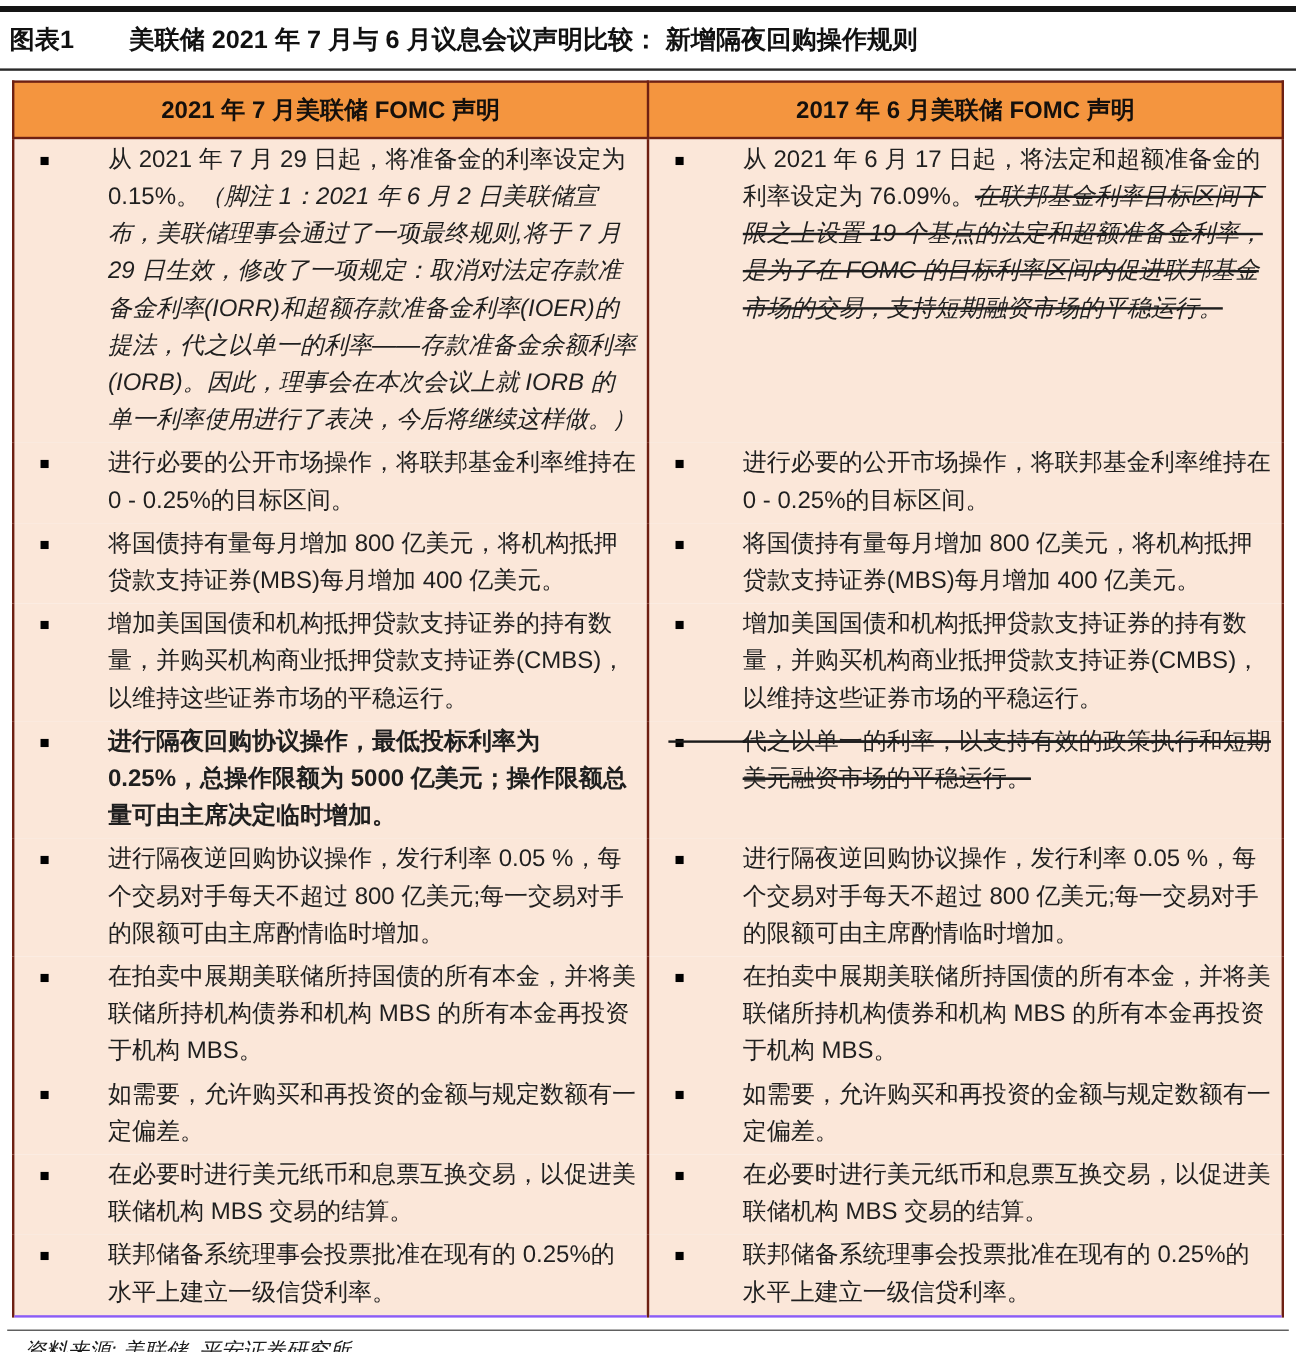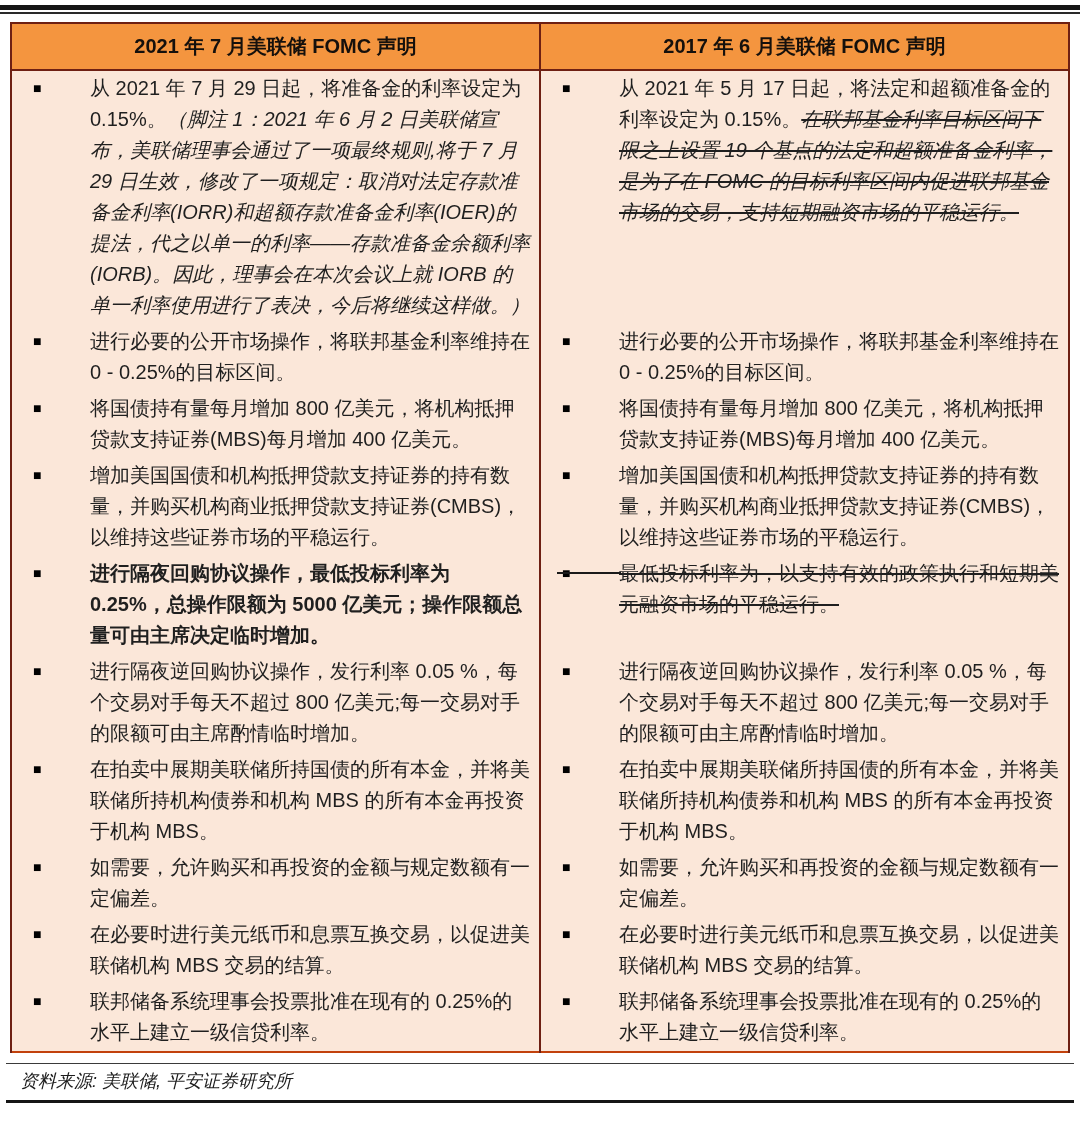--- a/index.html
+++ b/index.html
@@ -11,21 +11,21 @@
   .page{padding:0;}
   .top-rule{height:5px;background:#151515;margin:5px 0 0 0;}
   .title-row{display:flex;align-items:baseline;padding:9px 10px 8px 8px;}
   .title-label{font-weight:bold;font-size:21px;color:#111;margin-right:46px;white-space:nowrap;}
   .title-text{font-weight:bold;font-size:21px;color:#111;}
   .title-rule{height:0;border-top:2px solid #2a2a2a;margin:2px 0 0 0;}
 
   table.cmp{
     border-collapse:collapse;table-layout:fixed;
     width:1060px;margin:8px 10px 0 10px;
-    border:2px solid #c2410c;
+    border:2px solid #8b5cf6;
   }
   table.cmp th{
     width:50%;
     background:var(--header-bg,#F4953F);
     color:#15100c;
     font-size:20px;font-weight:bold;
     text-align:center;
     padding:9px 4px;
     border:2px solid #6e2013;
   }
@@ -58,41 +58,45 @@
     padding:5px 0 7px 14px;
   }
   .footer-text{font-style:italic;font-size:18px;color:#1c1c1c;}
 </style>
 </head>
 <body>
 
 <div class="page">
   <div class="top-rule"></div>
 
+  <div class="title-row">
+    <span class="title-label">图表1</span>
+    <span class="title-text">美联储 2021 年 7 月与 6 月议息会议声明比较： 新增隔夜回购操作规则</span>
+  </div>
   <div class="title-rule"></div>
 
   <table class="cmp">
     <thead>
       <tr>
         <th>2021 年 7 月美联储 FOMC 声明</th>
         <th>2017 年 6 月美联储 FOMC 声明</th>
       </tr>
     </thead>
     <tbody id="table-body">
         <tr>
           <td>
             <div class="bullet-item">
               <span class="bullet">■</span>
               <span class="bullet-text"><span class="seg-normal">从 2021 年 7 月 29 日起，将准备金的利率设定为 0.15%。</span><span class="seg-italic">（脚注 1：2021 年 6 月 2 日美联储宣布，美联储理事会通过了一项最终规则,将于 7 月 29 日生效，修改了一项规定：取消对法定存款准备金利率(IORR)和超额存款准备金利率(IOER)的提法，代之以单一的利率——存款准备金余额利率(IORB)。因此，理事会在本次会议上就 IORB 的单一利率使用进行了表决，今后将继续这样做。）</span></span>
             </div>
           </td>
           <td>
             <div class="bullet-item">
               <span class="bullet">■</span>
-              <span class="bullet-text"><span class="seg-normal">从 2021 年 5 月 17 日起，将法定和超额准备金的利率设定为 0.15%。</span><span class="seg-italic-strike">在联邦基金利率目标区间下限之上设置 19 个基点的法定和超额准备金利率，是为了在 FOMC 的目标利率区间内促进联邦基金市场的交易，支持短期融资市场的平稳运行。</span></span>
+              <span class="bullet-text"><span class="seg-normal">从 2021 年 6 月 17 日起，将法定和超额准备金的利率设定为 76.09%。</span><span class="seg-italic-strike">在联邦基金利率目标区间下限之上设置 19 个基点的法定和超额准备金利率，是为了在 FOMC 的目标利率区间内促进联邦基金市场的交易，支持短期融资市场的平稳运行。</span></span>
             </div>
           </td>
         </tr>
         <tr>
           <td>
             <div class="bullet-item">
               <span class="bullet">■</span>
               <span class="bullet-text"><span class="seg-normal">进行必要的公开市场操作，将联邦基金利率维持在 0 - 0.25%的目标区间。</span></span>
             </div>
           </td>
@@ -134,21 +138,21 @@
         <tr>
           <td>
             <div class="bullet-item">
               <span class="bullet">■</span>
               <span class="bullet-text"><span class="seg-bold">进行隔夜回购协议操作，最低投标利率为 0.25%，总操作限额为 5000 亿美元；操作限额总量可由主席决定临时增加。</span></span>
             </div>
           </td>
           <td>
             <div class="bullet-item strike-all">
               <span class="bullet">■</span>
-              <span class="bullet-text"><span class="seg-strike">最低投标利率为，以支持有效的政策执行和短期美元融资市场的平稳运行。</span></span>
+              <span class="bullet-text"><span class="seg-strike">代之以单一的利率，以支持有效的政策执行和短期美元融资市场的平稳运行。</span></span>
             </div>
           </td>
         </tr>
         <tr>
           <td>
             <div class="bullet-item">
               <span class="bullet">■</span>
               <span class="bullet-text"><span class="seg-normal">进行隔夜逆回购协议操作，发行利率 0.05 %，每个交易对手每天不超过 800 亿美元;每一交易对手的限额可由主席酌情临时增加。</span></span>
             </div>
           </td>

